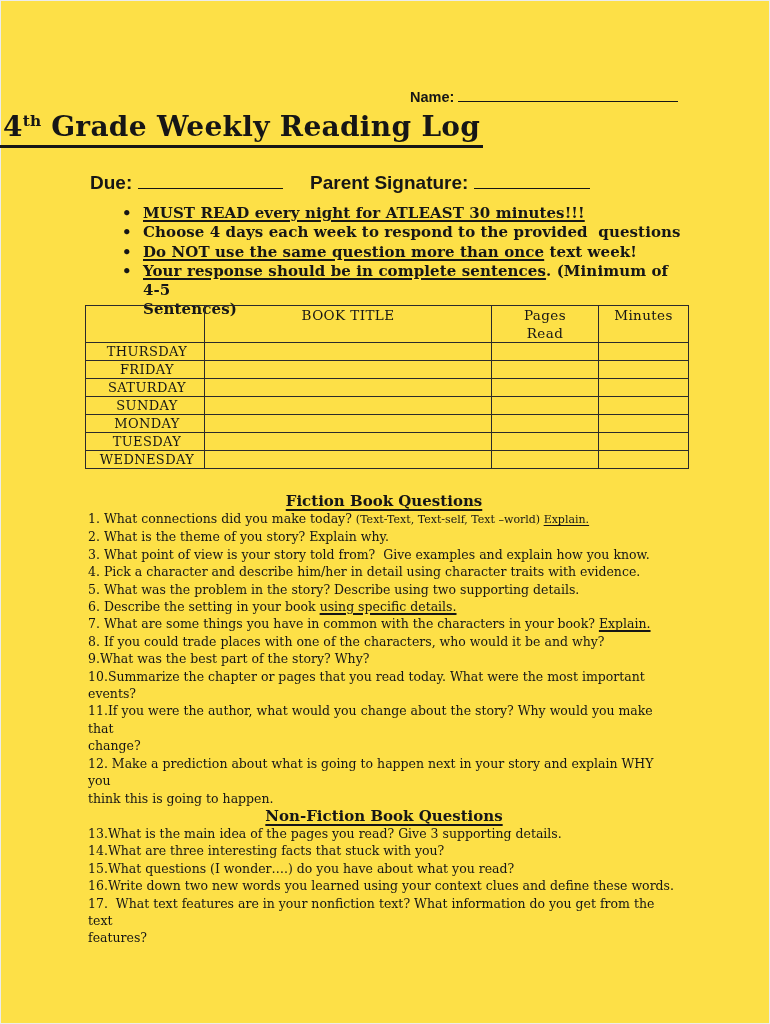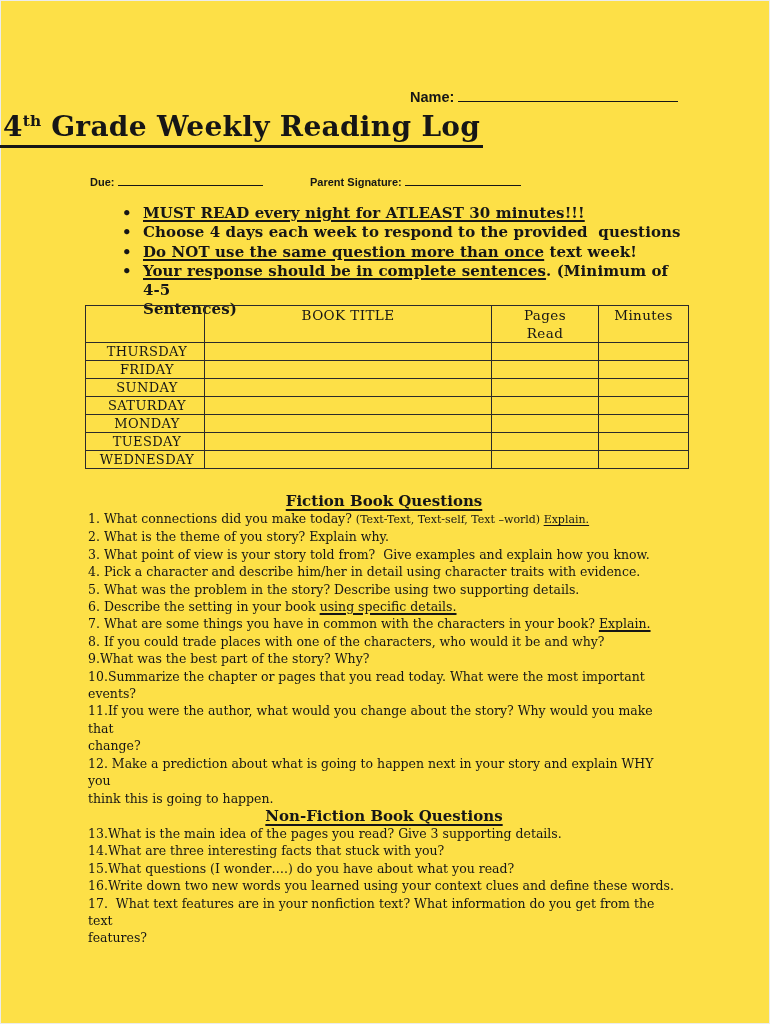--- a/index.html
+++ b/index.html
@@ -17,21 +17,21 @@
   .blank{display:inline-block;border-bottom:1.6px solid #161616;height:13px;vertical-align:baseline;}
   .name-blank{width:220px;}
   .title-wrap{position:absolute;top:104px;left:0;width:100%;text-align:left;}
   .doc-title{
     display:inline-block;font-weight:bold;font-size:28px;line-height:34px;
     border-bottom:3px solid #161616;padding:0 3px 1px 3px;letter-spacing:.3px;
   }
   .doc-title sup{font-size:.55em;vertical-align:super;letter-spacing:0;}
   .due-line{
     position:absolute;top:172px;left:90px;width:598px;height:22px;
-    font-family:"Liberation Sans",sans-serif;font-weight:bold;font-size:11px;
+    font-family:"Liberation Sans",sans-serif;font-weight:bold;font-size:19px;
     white-space:nowrap;
   }
   .due-blank{width:145px;}
   .ps-label{position:absolute;left:220px;top:0;white-space:nowrap;}
   .ps-blank{width:116px;}
   
   .rules{
     position:absolute;top:204px;left:120px;width:565px;
     font-weight:bold;font-size:15px;line-height:19.3px;
     letter-spacing:.1px;
@@ -121,27 +121,27 @@
           <td></td>
           <td></td>
         </tr>
         <tr>
           <td class="day-cell">FRIDAY</td>
           <td></td>
           <td></td>
           <td></td>
         </tr>
         <tr>
+          <td class="day-cell">SATURDAY</td>
+          <td></td>
+          <td></td>
+          <td></td>
+        </tr>
+        <tr>
           <td class="day-cell">SUNDAY</td>
-          <td></td>
-          <td></td>
-          <td></td>
-        </tr>
-        <tr>
-          <td class="day-cell">SATURDAY</td>
           <td></td>
           <td></td>
           <td></td>
         </tr>
         <tr>
           <td class="day-cell">MONDAY</td>
           <td></td>
           <td></td>
           <td></td>
         </tr>

